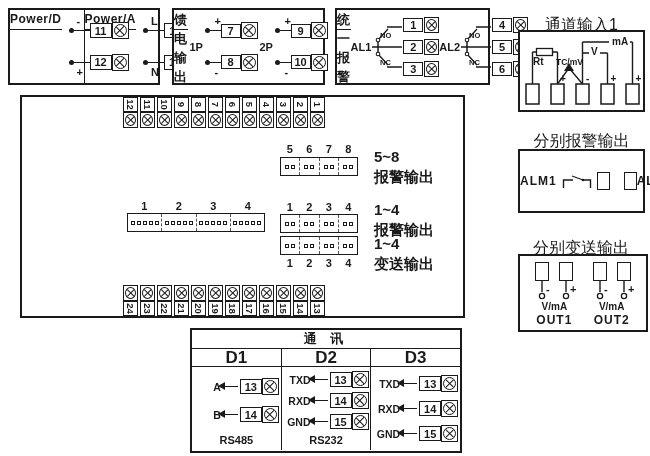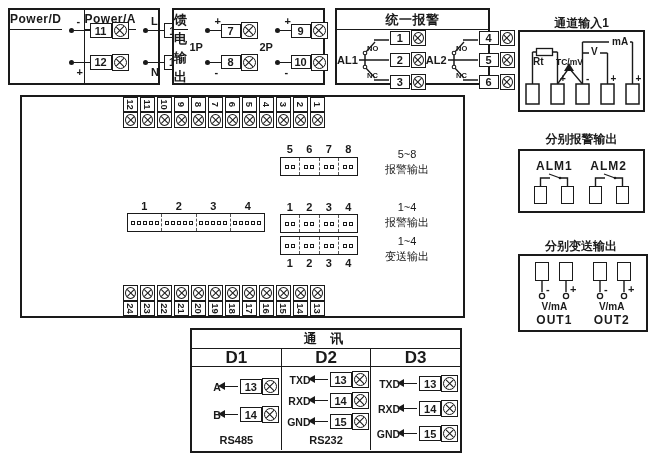--- a/index.html
+++ b/index.html
@@ -39,37 +39,37 @@
   .tcell{width:15px;display:flex;flex-direction:column;gap:0}
   .tnum{height:15px;border:1.2px solid #1a1a1a;box-sizing:border-box;display:flex;align-items:center;justify-content:center;background:#fff}
   .tnum span{display:block;transform:rotate(90deg);font-weight:bold;font-size:9.5px;line-height:9px}
   
   .connblock{position:absolute;border:1.5px solid #1a1a1a;box-sizing:border-box;display:flex;align-items:stretch;background:#fff}
   .cgrp{flex:1;display:flex;gap:2px;justify-content:center;align-items:center;border-right:1px dashed #555}
   .cgrp:last-child{border-right:none}
   .cdot{width:4px;height:4px;border:1px solid #1a1a1a;box-sizing:border-box;background:#fff;flex:none}
   .pinrow{position:absolute;display:flex}
   .pinrow span{flex:1;text-align:center;font-weight:bold;font-size:11px}
-  .sidelabel{position:absolute;font-weight:normal;font-size:11px;text-align:center;line-height:1.35}
+  .sidelabel{position:absolute;font-weight:bold;font-size:15px;line-height:1.35}
   .blocklabel{position:absolute;font-weight:bold;font-size:12px;text-align:center}
   
   .comm-title{height:18px;border-bottom:1.5px solid #1a1a1a;font-weight:bold;font-size:13px;text-align:center;line-height:18px;letter-spacing:5px}
   .comm-grid{display:flex;height:calc(100% - 20px)}
   .comm-col{flex:1;display:flex;flex-direction:column;border-right:1.5px solid #1a1a1a;min-width:0}
   .comm-col:last-child{border-right:none}
   .comm-head{height:17px;border-bottom:1.5px solid #1a1a1a;font-weight:bold;font-size:17px;text-align:center;line-height:17px}
   .comm-body{flex:1;display:flex;flex-direction:column;justify-content:space-evenly;align-items:center}
   .crow{display:flex;align-items:center}
   .crow .lbl{font-weight:bold;font-size:10.5px;min-width:27px;text-align:right;margin-right:2px}
   .arrow{width:15px;height:1.6px;background:#1a1a1a;position:relative;margin-right:2px;flex:none}
   .arrow::before{content:"";position:absolute;left:-5px;top:-3.3px;width:0;height:0;border:4px solid transparent;border-left:0;border-right:7px solid #1a1a1a}
   .comm-foot{text-align:center;font-weight:bold;font-size:11px;padding-bottom:4px}
   
-  .rtitle{position:absolute;font-weight:bold;font-size:12px;text-align:center}
-  .almgrp{display:flex;flex-direction:column;align-items:center}
+  .rtitle{position:absolute;font-weight:normal;font-size:16px;text-align:center}
+  .almgrp{display:flex;flex-direction:row;align-items:center}
   .almlabel{font-weight:bold;font-size:12px;letter-spacing:1px}
   .sqrow{display:flex;gap:14px}
   .sq{width:13px;height:18px;border:1.5px solid #1a1a1a;box-sizing:border-box}
   .outgrp{display:flex;flex-direction:column;align-items:center}
   .osqrow{display:flex;gap:10px}
   .osq{width:14px;height:19px;border:1.5px solid #1a1a1a;box-sizing:border-box}
   .unit{font-weight:bold;font-size:10px;margin-top:-2px}
   .outlabel{font-weight:bold;font-size:12px;margin-top:1px;letter-spacing:1px}
   svg text{font-family:"Liberation Sans","DejaVu Sans",sans-serif;font-weight:bold;fill:#1a1a1a}
 </style>
@@ -168,21 +168,21 @@
           <span class="wire" style="width:11px"></span>
         <span class="numbox w20">10</span>
         <span class="screw">
             <i></i>
           </span>
       </div>
     </div>
   </div>
 </div>
 
-<div class="box" style="left:335px;top:8px;width:155px;height:77px;display:flex;flex-direction:column">
+<div class="box" style="left:335px;top:8px;width:155px;height:77px;display:flex;flex-direction:row">
   <div class="pwr-title" style="font-size:13px">统一报警</div>
   <div class="ua-body">
     <div class="algrp">
       <span class="allabel">AL1</span>
       <svg width="30" height="54" viewBox="0 0 30 54">
         <path d="M0 27 H30 M15 7 H30 M15 47 H30 M6 20 V34" stroke="#1a1a1a" stroke-width="1.5" fill="none"></path>
         <path d="M6 20 L16 9 M6 34 L16 45" stroke="#1a1a1a" stroke-width="1.3" fill="none"></path>
         <circle cx="6" cy="20" r="1.8" fill="#fff" stroke="#1a1a1a" stroke-width="1.1"></circle>
         <circle cx="6" cy="34" r="1.8" fill="#fff" stroke="#1a1a1a" stroke-width="1.1"></circle>
         <text x="8" y="18" font-size="7.5">NO</text>

